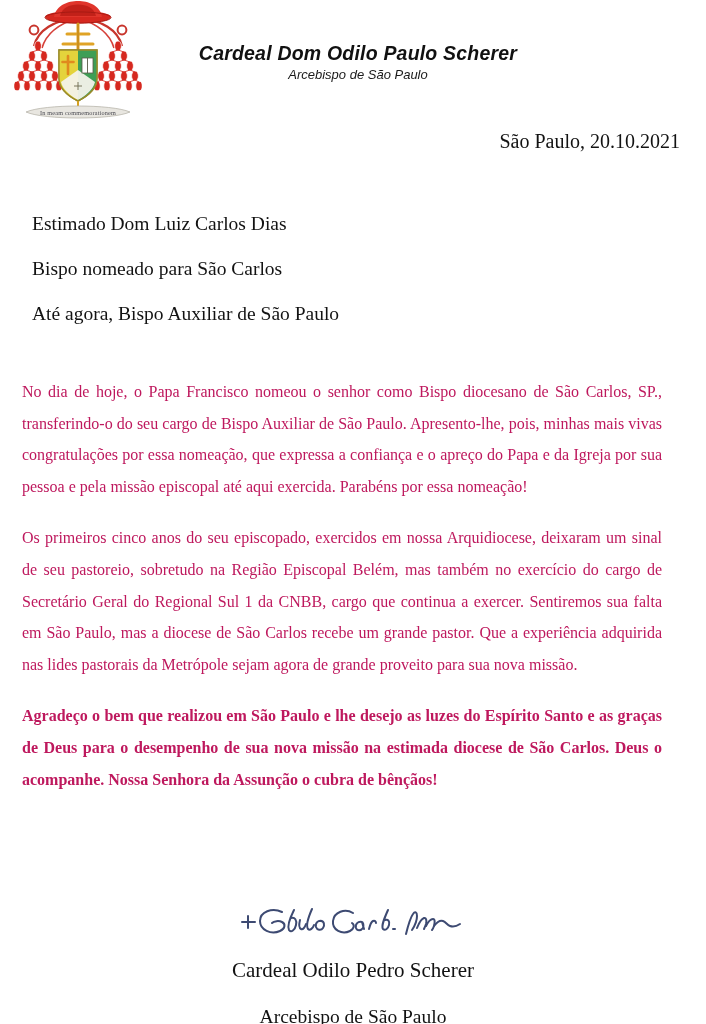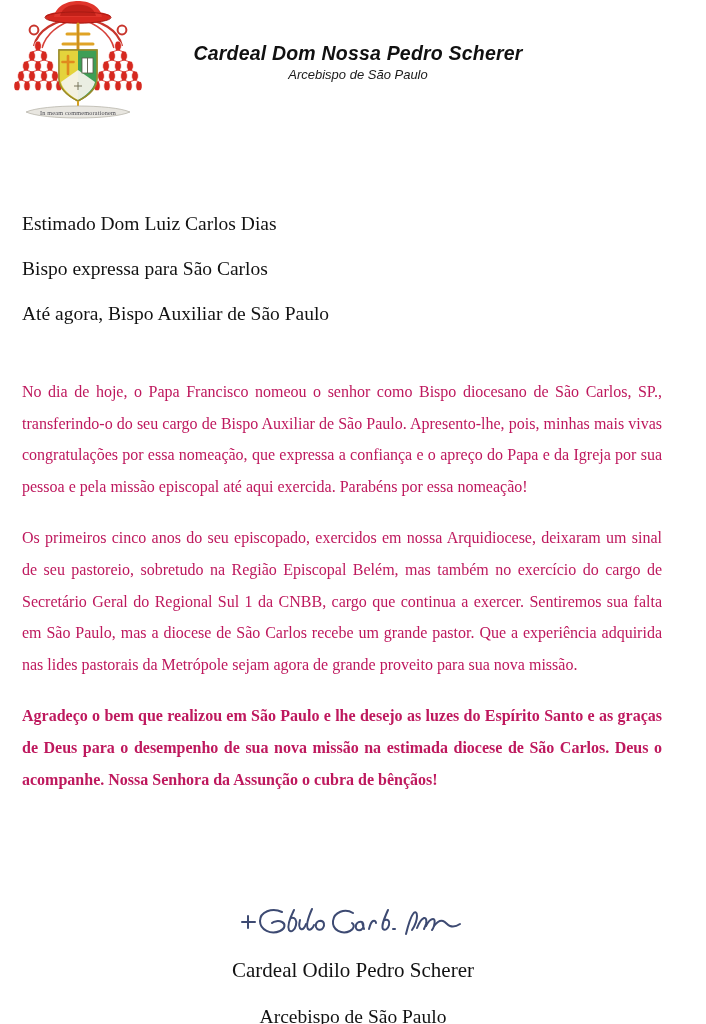--- a/index.html
+++ b/index.html
@@ -72,21 +72,21 @@
     width: 680px;
     text-align: right;
     font-size: 20px;
     line-height: 26px;
     color: #131313;
   }
 
   
   .address {
     position: absolute;
-    left: 22px;
+    left: 32px;
     top: 212px;
     width: 640px;
   }
   .address-line {
     font-size: 19.5px;
     line-height: 24px;
     color: #131313;
     margin-bottom: 21px;
     white-space: nowrap;
   }
@@ -250,29 +250,30 @@
 
         <path d="M64 101 L64 108" stroke="#d6a020" stroke-width="2"></path>
         <ellipse cx="64" cy="110" rx="4" ry="3.2" fill="#d6a020"></ellipse>
 
         <path d="M12 112 C 30 104, 98 104, 116 112 C 98 120, 30 120, 12 112 Z" fill="#e8e6e0" stroke="#b9b6ac" stroke-width="0.8"></path>
         <text x="64" y="115.2" font-family="'Liberation Serif', serif" font-size="6.2" fill="#4a4a52" text-anchor="middle" letter-spacing="0.2">In meam commemorationem</text>
       </svg>
     </div>
 
     <div class="letterhead-text">
-      <div class="lh-name">Cardeal Dom Nossa Pedro Scherer</div>
+      <div class="lh-name">Cardeal Dom Odilo Paulo Scherer</div>
       <div class="lh-sub">Arcebispo de São Paulo</div>
     </div>
   </div>
 
+  <div class="date-line">São Paulo, 20.10.2021</div>
 
   <div class="address">
     <div class="address-line">Estimado Dom Luiz Carlos Dias</div>
-    <div class="address-line">Bispo expressa para São Carlos</div>
+    <div class="address-line">Bispo nomeado para São Carlos</div>
     <div class="address-line">Até agora, Bispo Auxiliar de São Paulo</div>
   </div>
 
   <div class="body-copy">
     <p class="para">No dia de hoje, o Papa Francisco nomeou o senhor como Bispo diocesano de São Carlos, SP., transferindo-o do seu cargo de Bispo Auxiliar de São Paulo. Apresento-lhe, pois, minhas mais vivas congratulações por essa nomeação, que expressa a confiança e o apreço do Papa e da Igreja por sua pessoa e pela missão episcopal até aqui exercida. Parabéns por essa nomeação!</p>
     <p class="para">Os primeiros cinco anos do seu episcopado, exercidos em nossa Arquidiocese, deixaram um sinal de seu pastoreio, sobretudo na Região Episcopal Belém, mas também no exercício do cargo de Secretário Geral do Regional Sul 1 da CNBB, cargo que continua a exercer. Sentiremos sua falta em São Paulo, mas a diocese de São Carlos recebe um grande pastor. Que a experiência adquirida nas lides pastorais da Metrópole sejam agora de grande proveito para sua nova missão.</p>
     <p class="para">Agradeço o bem que realizou em São Paulo e lhe desejo as luzes do Espírito Santo e as graças de Deus para o desempenho de sua nova missão na estimada diocese de São Carlos. Deus o acompanhe. Nossa Senhora da Assunção o cubra de bênçãos!</p>
   </div>
 
   <div class="sig-block">

